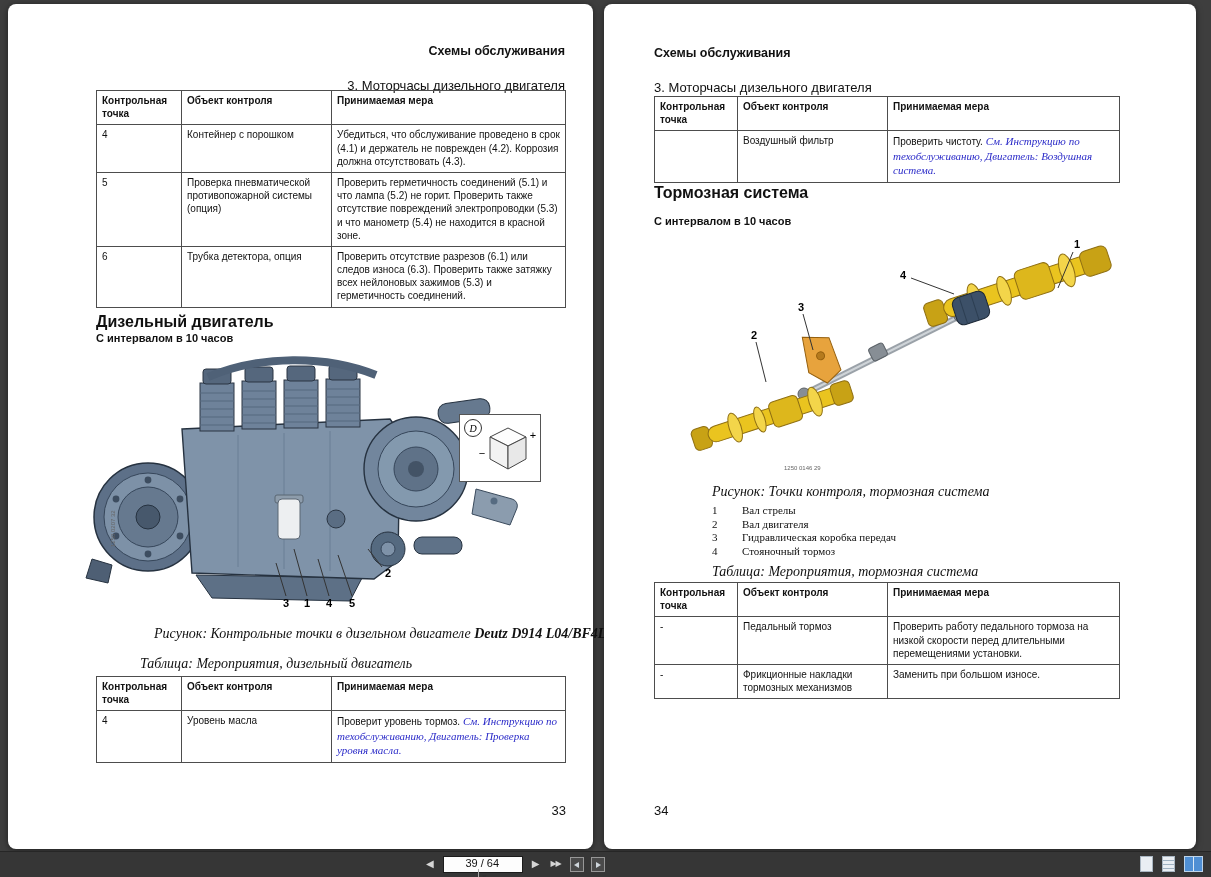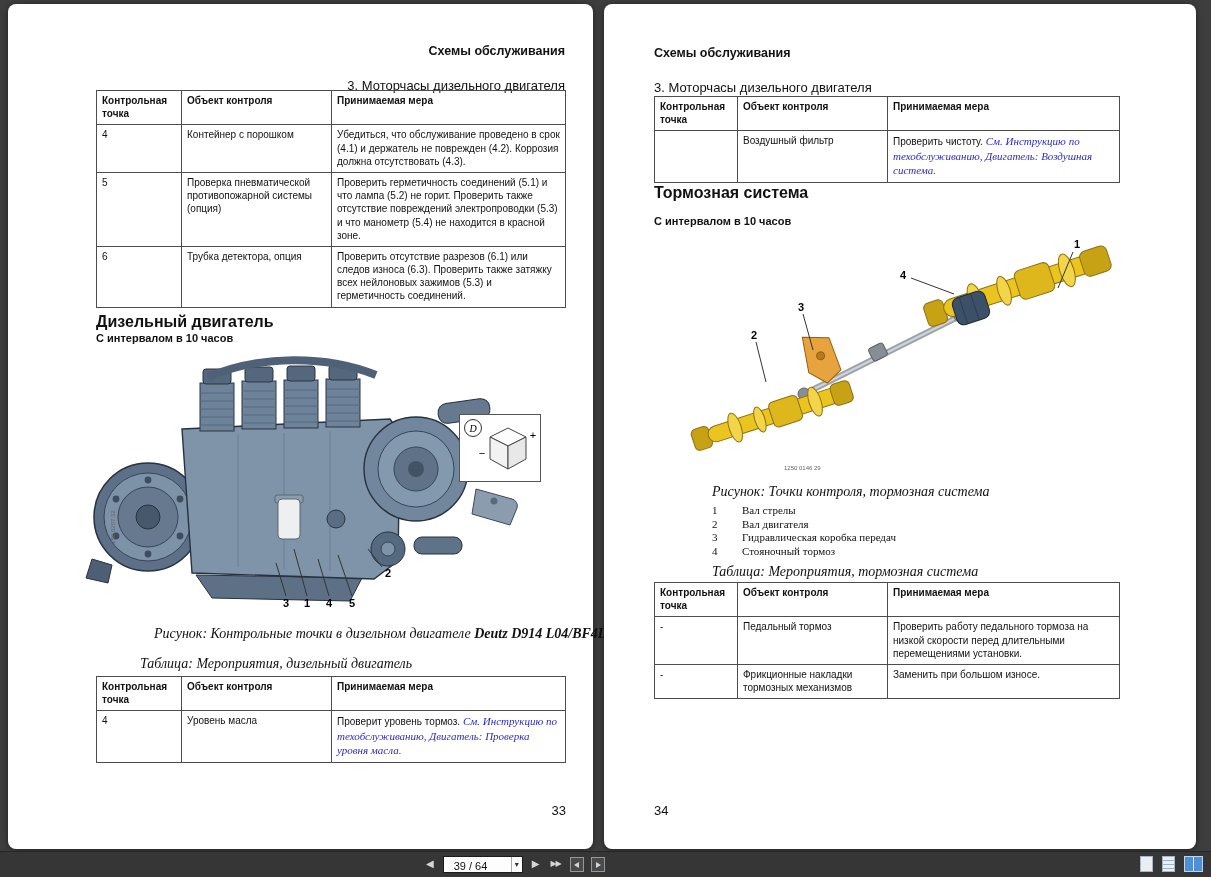--- a/index.html
+++ b/index.html
@@ -90,22 +90,22 @@
   .tb-center { position: absolute; left: 424px; top: 3px; display: flex; gap: 7px; align-items: center; }
   .tb-btn {
     background: none; border: none; color: #d6d6d6;
     font-size: 10px; line-height: 18px; height: 18px; padding: 0 2px; cursor: pointer;
     font-family: "Liberation Sans", sans-serif;
   }
   .tb-btn.dbl { font-size: 8px; letter-spacing: -1px; }
   .page-combo {
     width: 80px; height: 17px;
     background: #fdfdfd; border: 1px solid #1c1c1c;
-    display: flex; align-items: flex-end; justify-content: space-between;
-    padding: 0 3px 0 10px; font-size: 11px; color: #111; cursor: pointer;
+    display: flex; align-items: center; justify-content: space-between;
+    padding: 0 3px 0 2px; font-size: 11px; color: #111; cursor: pointer; flex-direction: column;
   }
   .combo-arrow { font-size: 8px; color: #333; border-left: 1px solid #aaa; padding-left: 3px; line-height: 15px; }
   .view-icon { width: 14px; height: 15px; border: 1px solid #979797; background: #4a4a4a; position: relative; cursor: pointer; }
   .vi-arrow { position: absolute; top: 4px; width: 0; height: 0; border-top: 3px solid transparent; border-bottom: 3px solid transparent; }
   .vi-arrow.left  { left: 3px;  border-right: 5px solid #cfd6dc; }
   .vi-arrow.right { right: 3px; border-left: 5px solid #cfd6dc; }
   .tb-right { position: absolute; right: 8px; top: 4px; display: flex; gap: 9px; align-items: center; }
   .layout-icon { width: 13px; height: 16px; border: 1px solid #a9b6c2; background: #e9eef3; cursor: pointer; }
   .layout-icon.lines { background: repeating-linear-gradient(#e9eef3 0 3px, #9fb2c2 3px 4px); }
   .layout-icon.facing { width: 19px; background: #4f8fd4; border-color: #bdd4ea; position: relative; }

